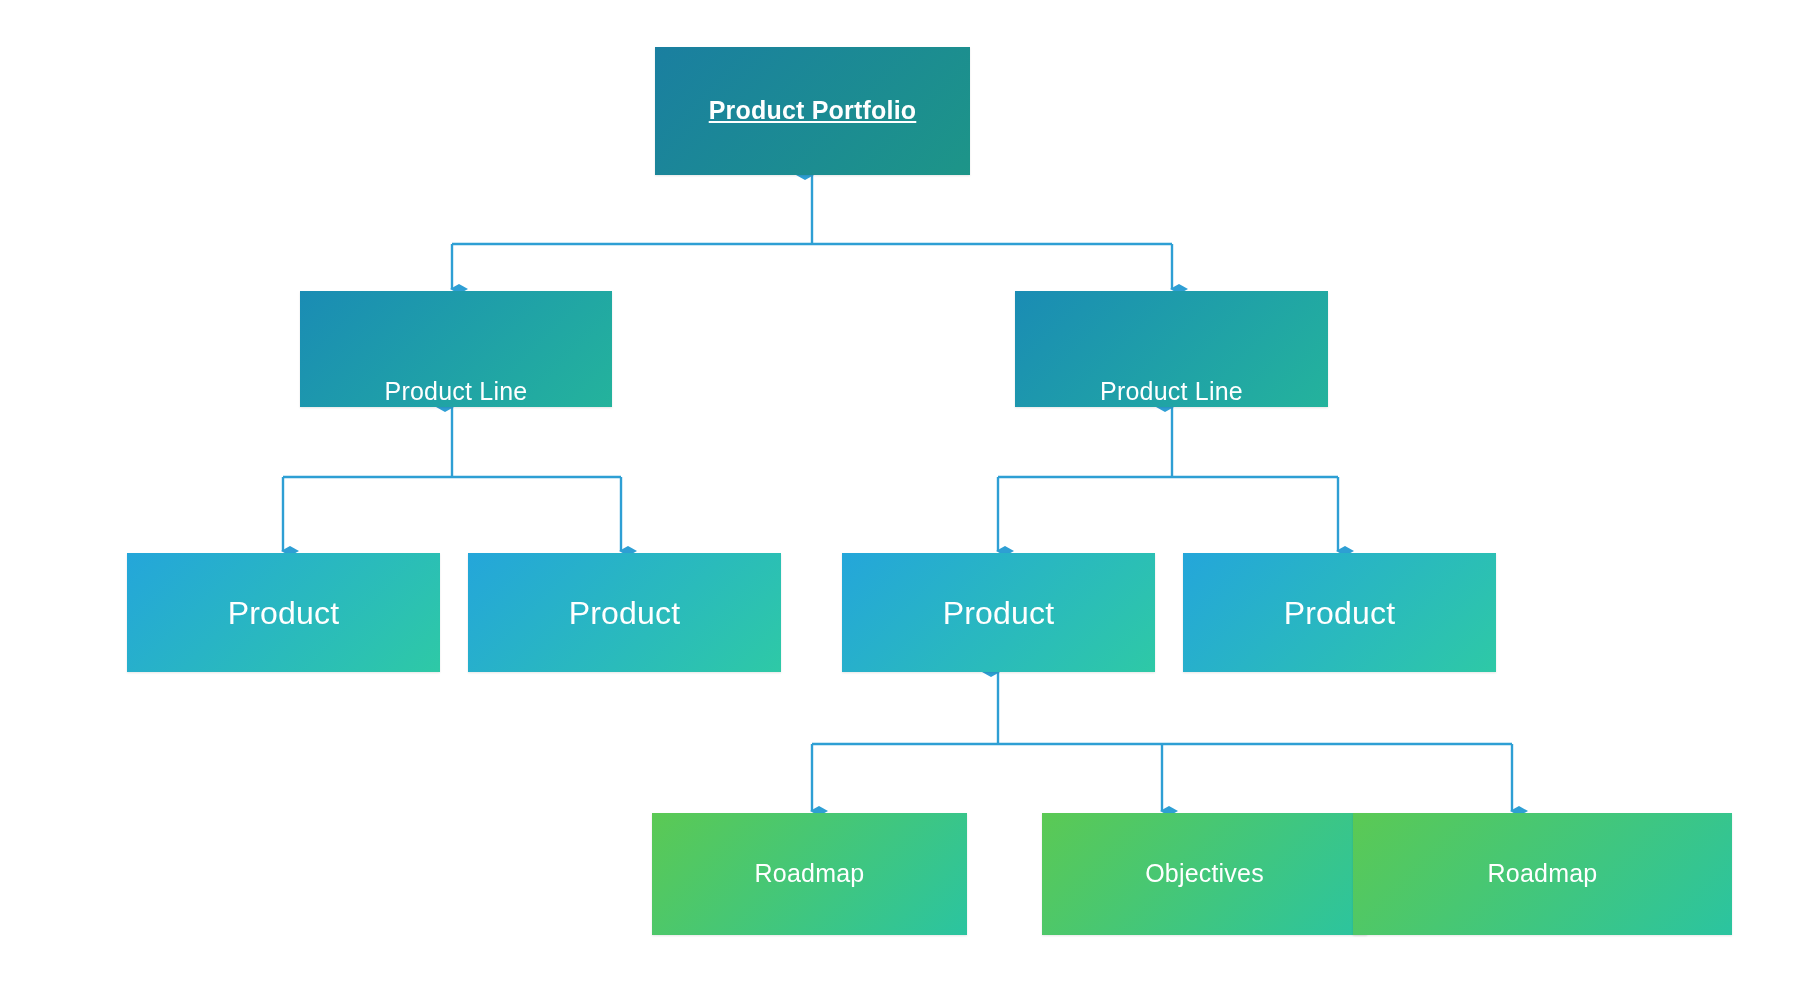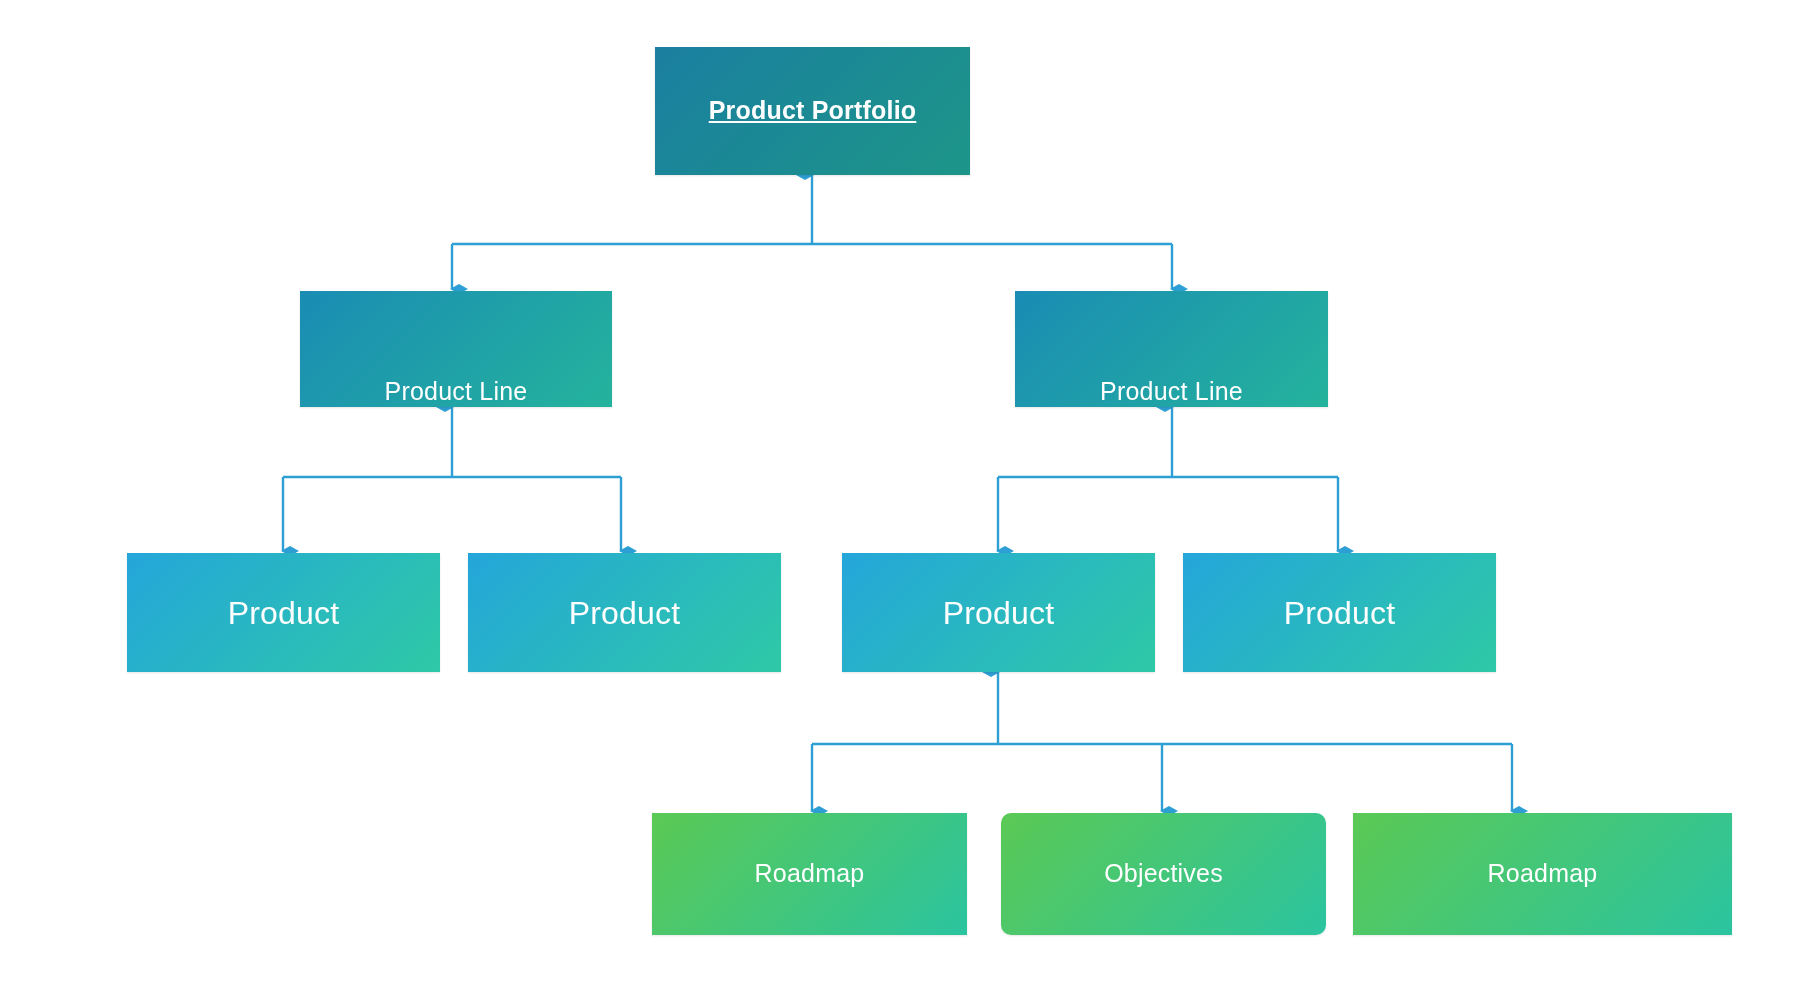--- a/index.html
+++ b/index.html
@@ -132,22 +132,22 @@
   <div class="node lvl-product" style="left:1183px; top:553px; width:313px; height:119px;
               background:linear-gradient(135deg,#24a6da 0%,#2ec9a6 100%);">
     <span class="node-label">Product</span>
   </div>
 
   <div class="node lvl-leaf" style="left:652px; top:813px; width:315px; height:122px;
               background:linear-gradient(135deg,#5bc954 0%,#2bc4a0 100%);">
     <span class="node-label">Roadmap</span>
   </div>
 
-  <div class="node lvl-leaf" style="left:1001px; top:813px; width:325px; height:122px;
-              background:linear-gradient(135deg,#5bc954 0%,#2bc4a0 100%);border-radius:10px;">
+  <div class="node lvl-leaf" style="left:1042px; top:813px; width:325px; height:122px;
+              background:linear-gradient(135deg,#5bc954 0%,#2bc4a0 100%);">
     <span class="node-label">Objectives</span>
   </div>
 
   <div class="node lvl-leaf" style="left:1353px; top:813px; width:379px; height:122px;
               background:linear-gradient(135deg,#5bc954 0%,#2bc4a0 100%);">
     <span class="node-label">Roadmap</span>
   </div>
 
 </div>
 

